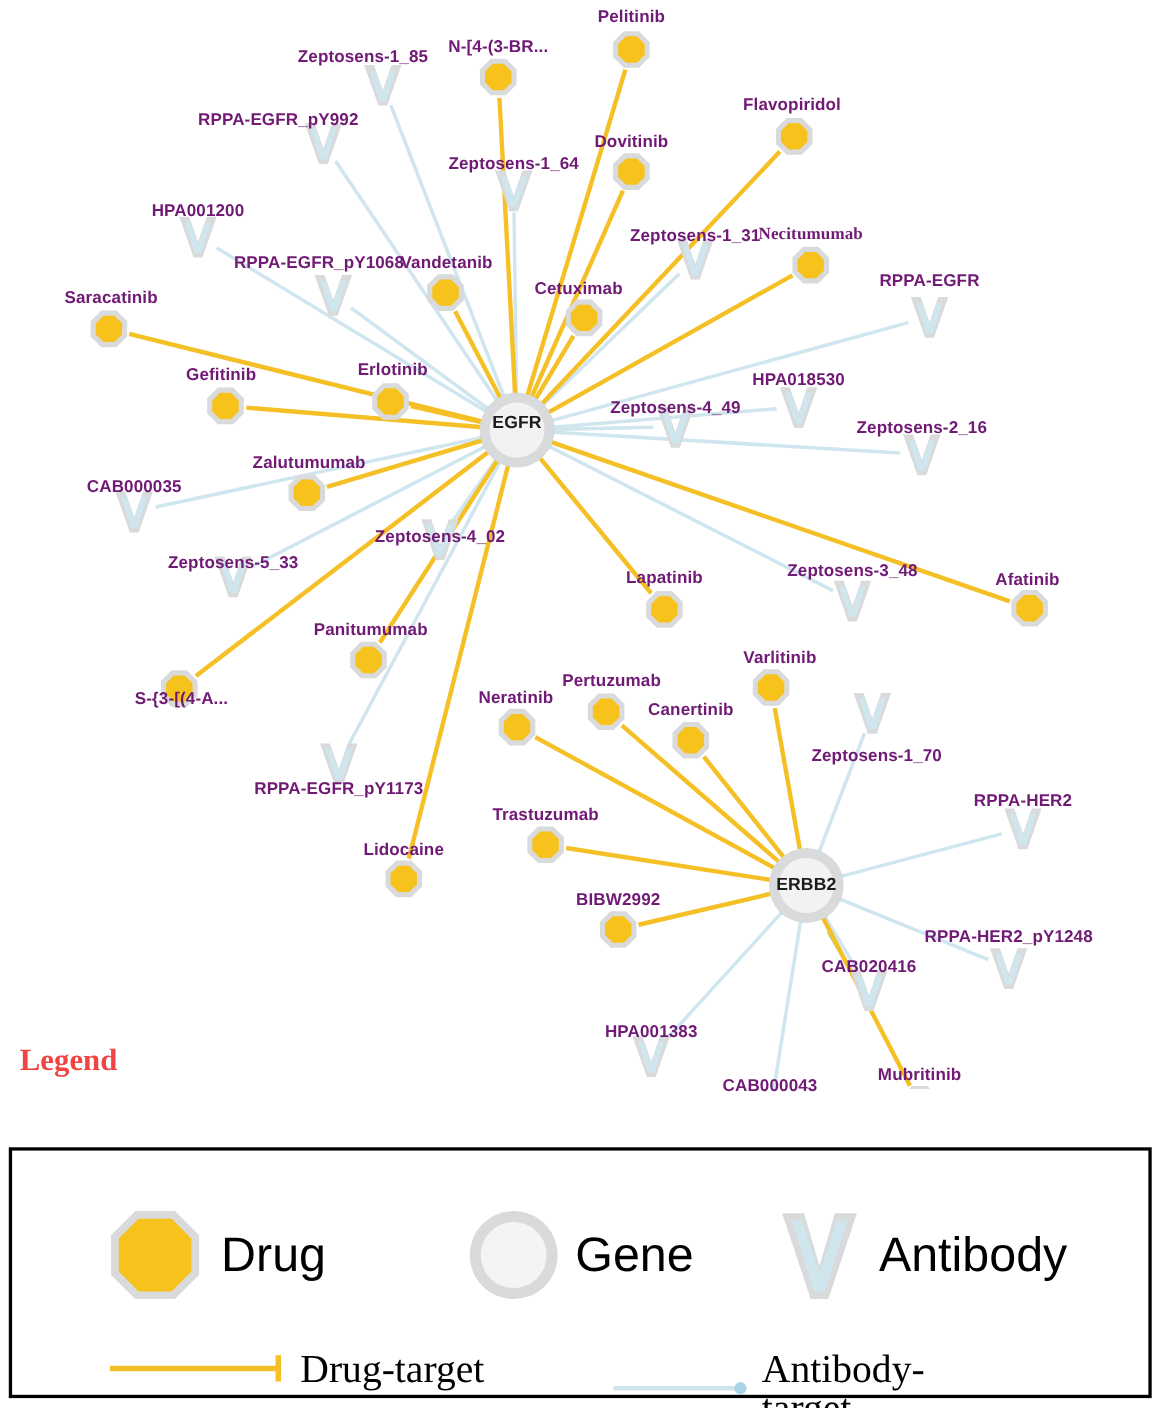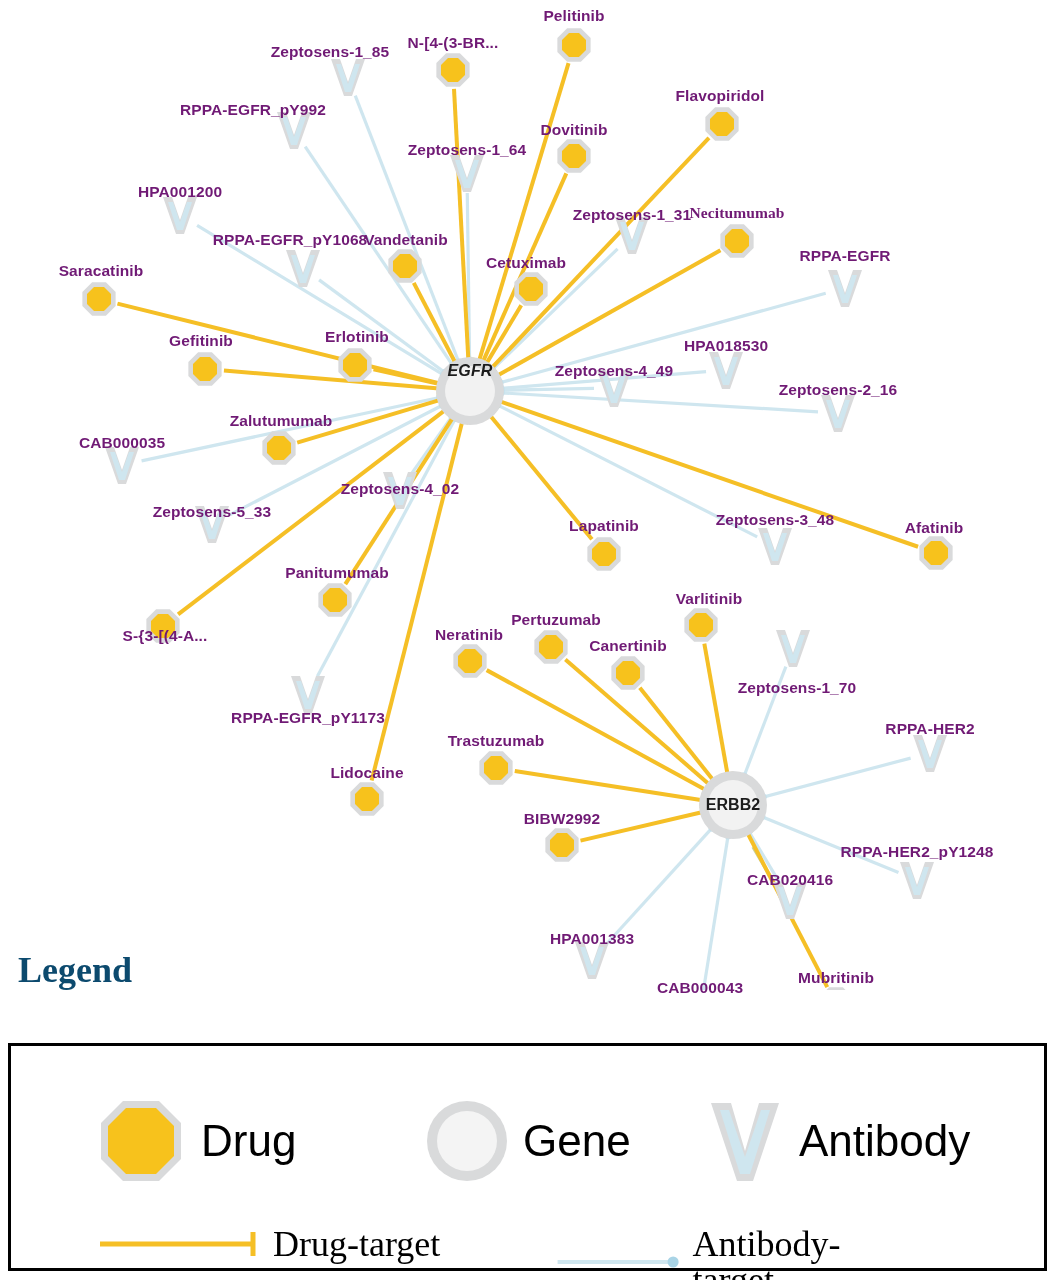--- a/index.html
+++ b/index.html
@@ -36,23 +36,23 @@
   }
   .gene-label {
     font-size: 16px;
     color: #1c1c1c;
   }
   .legend-title {
     position: absolute;
     left: 18px;
     top: 949px;
     font-family: "Liberation Serif", serif;
-    font-size: 36px;
+    font-size: 28px;
     font-weight: bold;
-    color: #0c4a6e;
+    color: #ef4444;
   }
   .legend-box {
     position: absolute;
     left: 8px;
     top: 1043px;
     width: 1039px;
     height: 228px;
     border: 3px solid #000;
     box-sizing: border-box;
     background: #fff;
@@ -411,21 +411,21 @@
     <div class="node-label" style="left: 709px; top: 599px;">Varlitinib</div>
     <div class="node-label" style="left: 337px; top: 573px;">Panitumumab</div>
     <div class="node-label" style="left: 165px; top: 636px;">S-{3-[(4-A...</div>
     <div class="node-label" style="left: 556px; top: 620px;">Pertuzumab</div>
     <div class="node-label" style="left: 469px; top: 635px;">Neratinib</div>
     <div class="node-label" style="left: 628px; top: 646px;">Canertinib</div>
     <div class="node-label" style="left: 496px; top: 741px;">Trastuzumab</div>
     <div class="node-label" style="left: 367px; top: 773px;">Lidocaine</div>
     <div class="node-label" style="left: 562px; top: 819px;">BIBW2992</div>
     <div class="node-label" style="left: 836px; top: 978px;">Mubritinib</div>
-    <div class="node-label gene-label" style="left: 470px; top: 371px; font-style: italic;">EGFR</div>
+    <div class="node-label gene-label" style="left: 470px; top: 385px;">EGFR</div>
     <div class="node-label gene-label" style="left: 733px; top: 805px;">ERBB2</div>
   </div>
 
 <div class="legend-title">Legend</div>
 <div class="legend-box"></div>
 
 <div class="legend-row-1">
   <div class="legend-item" style="left:95px; top:20px;">
     <svg width="92" height="92" viewBox="0 0 92 92">
       <polygon points="28,6 64,6 86,28 86,64 64,86 28,86 6,64 6,28" fill="#d9dadb"></polygon>

